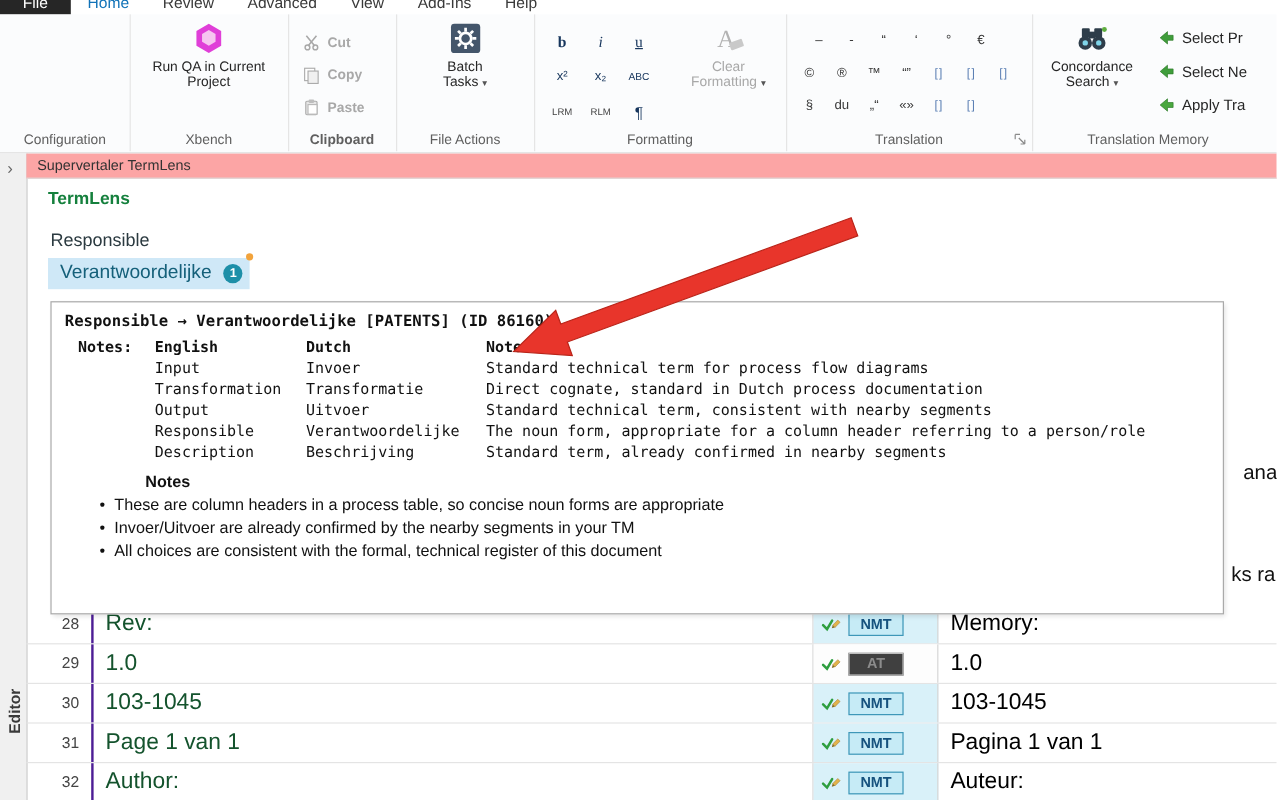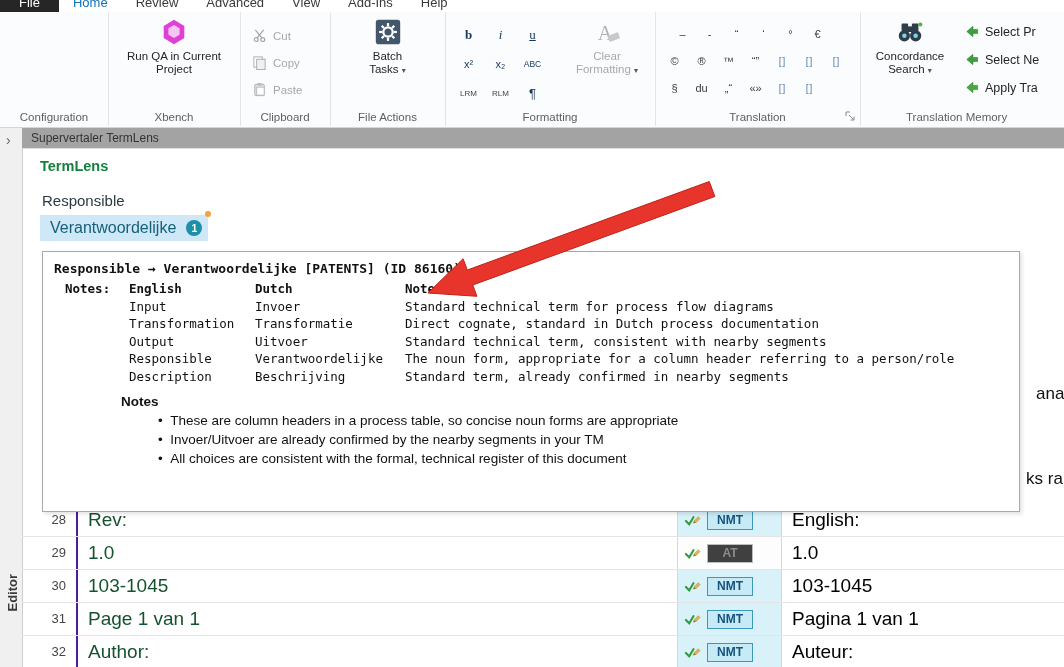--- a/index.html
+++ b/index.html
@@ -9,21 +9,21 @@
   
   .tabsrow{position:absolute;left:0;top:0;width:100%;height:12px;overflow:hidden;background:#fff;}
   .tabs{display:flex;height:30px;margin-top:-17px;align-items:flex-end;}
   .tab{padding:3px 14px;font-size:13px;color:#3a3a3a;}
   .tab-file{background:#262626;color:#fff;padding:3px 19px;}
   .tab-home{color:#1273b8;}
 
   
   .ribbon{position:absolute;top:12px;left:0;width:100%;height:115px;background:#fbfcfd;border-bottom:1px solid #d6d6d6;}
   .rgroup{position:absolute;top:0;height:114px;border-right:1px solid #e5e5e5;}
-  .g1{left:0;width:108px;} .g2{left:108px;width:132px;} .g3{left:240px;width:90px;}
+  .g1{left:0;width:108px;} .g2{left:108px;width:132px;} .g3{left:240px;width:90px;font-weight:bold;}
   .g4{left:330px;width:115px;} .g5{left:445px;width:210px;} .g6{left:655px;width:205px;}
   .g7{left:860px;width:240px;border-right:none;}
   .glabel{position:absolute;bottom:3px;left:0;right:0;text-align:center;font-size:11.5px;color:#5f5f5f;white-space:nowrap;}
   .g7 .glabel{text-align:left;padding-left:46px;}
   .bigbtn{position:absolute;top:5px;left:50%;transform:translateX(-50%);display:flex;flex-direction:column;align-items:center;gap:3px;font-size:11.5px;line-height:13px;color:#262626;text-align:center;cursor:default;}
   .bicon{width:30px;height:30px;display:block;}
   .lbl{display:block;}
   .dd{font-size:8px;color:#555;}
   .disabled,.disabled .lbl{color:#a8a8a8;}
   .smallbtn{position:absolute;left:12px;display:flex;align-items:center;gap:6px;font-size:11.5px;color:#a8a8a8;}
@@ -47,40 +47,40 @@
   .tmrow{position:absolute;left:104px;display:flex;align-items:center;gap:6px;font-size:12.5px;color:#262626;white-space:nowrap;}
   .tm1{top:12px;} .tm2{top:40px;} .tm3{top:68px;}
   .aicon{width:15px;height:15px;display:block;}
 
   
   .workspace{position:absolute;top:128px;left:0;width:1064px;height:539px;background:#fff;}
   .estrip{position:absolute;left:0;top:0;width:22px;height:539px;background:#f0f0f0;border-right:1px solid #cfcfcf;}
   .chev{position:absolute;left:6px;top:4px;font-size:14px;color:#666;}
   .editor-label{position:absolute;top:455px;left:-9px;width:42px;transform:rotate(-90deg);font-weight:bold;font-size:13px;color:#3a3a3a;white-space:nowrap;}
 
-  .pane-header{position:absolute;left:22px;top:0;right:0;height:20px;background:#a3a3a3;border-bottom:1px solid #ddd;
+  .pane-header{position:absolute;left:22px;top:0;right:0;height:20px;background:#fca5a5;border-bottom:1px solid #ddd;
                font-size:12px;color:#333;line-height:20px;padding-left:9px;}
   .tl-title{position:absolute;left:40px;top:30px;font-size:14.5px;font-weight:bold;color:#15803d;}
   .term-src{position:absolute;left:42px;top:64px;font-size:15px;color:#2b3a40;}
   .term-chip{position:absolute;left:40px;top:87px;height:26px;background:#cfe8f7;color:#15607a;
              font-size:16px;line-height:26px;padding:0 32px 0 10px;z-index:5;}
   .count-badge{position:absolute;right:6px;top:5px;width:16px;height:16px;border-radius:50%;background:#1d8fa8;
                color:#fff;font-size:10.5px;font-weight:bold;line-height:16px;text-align:center;}
   .orange-dot{position:absolute;right:-3px;top:-4px;width:6px;height:6px;border-radius:50%;background:#f2a33c;}
 
   
   .popup{position:absolute;left:42px;top:123px;width:978px;height:261px;background:#fff;border:1px solid #a9a9a9;
          z-index:20;box-shadow:2px 2px 4px rgba(0,0,0,0.12);box-sizing:border-box;}
   .p-title{font-family:"DejaVu Sans Mono",monospace;font-size:13px;font-weight:bold;color:#111;padding:9px 0 4px 11px;}
   .p-body{display:flex;padding-left:22px;font-family:"DejaVu Sans Mono",monospace;font-size:12.5px;line-height:17.5px;color:#111;}
   .p-noteslabel{width:64px;font-weight:bold;}
   .p-table{flex:1;display:grid;grid-template-columns:126px 150px 1fr;align-content:start;}
   .p-th{font-weight:bold;}
   .p-notesheader{font-size:13.5px;font-weight:bold;margin:9px 0 2px 78px;color:#111;}
-  .p-bullets{margin:0 0 0 115px;padding:0;list-style:none;font-size:13.5px;line-height:19px;color:#111;max-width:880px;}
+  .p-bullets{margin:0 0 0 40px;padding:0;list-style:none;font-size:13.5px;line-height:19px;color:#111;max-width:880px;}
   .p-bullets li::before{content:"\2022\00a0\00a0";}
 
   
   .arrow-svg{position:absolute;left:0;top:0;width:1064px;height:539px;z-index:30;pointer-events:none;}
 
   
   .grid{position:absolute;left:22px;top:376px;width:1042px;height:163px;z-index:1;}
   .grow{display:flex;height:32px;border-bottom:1px solid #e4e4e4;}
   .cell{box-sizing:border-box;overflow:hidden;white-space:nowrap;}
   .c-num{width:56px;font-size:13px;color:#444;text-align:right;padding-right:10px;line-height:32px;border-right:2px solid #4c1d95;}
@@ -295,21 +295,21 @@
         <div class="cell c-num">28</div>
         <div class="cell c-src">Rev:</div>
         <div class="cell c-status">
           <svg class="pencil" viewBox="0 0 18 18">
             <path d="M2 9.5 L5.5 13 L10 5.5" stroke="#2e9e3f" stroke-width="2.2" fill="none" stroke-linecap="round"></path>
             <polygon points="10.5,9.5 15,5 17,7 12.5,11.5" fill="#e3b34b" stroke="#a5823a" stroke-width="0.5"></polygon>
             <polygon points="10.5,9.5 12.5,11.5 9.7,12.3" fill="#8a6d20"></polygon>
           </svg>
           <span class="badge">NMT</span>
         </div>
-        <div class="cell c-tgt">English:</div>
+        <div class="cell c-tgt">Memory:</div>
       </div>
 
       <div class="grow">
         <div class="cell c-num">29</div>
         <div class="cell c-src">1.0</div>
         <div class="cell c-status at">
           <svg class="pencil" viewBox="0 0 18 18">
             <path d="M2 9.5 L5.5 13 L10 5.5" stroke="#2e9e3f" stroke-width="2.2" fill="none" stroke-linecap="round"></path>
             <polygon points="10.5,9.5 15,5 17,7 12.5,11.5" fill="#e3b34b" stroke="#a5823a" stroke-width="0.5"></polygon>
             <polygon points="10.5,9.5 12.5,11.5 9.7,12.3" fill="#8a6d20"></polygon>

